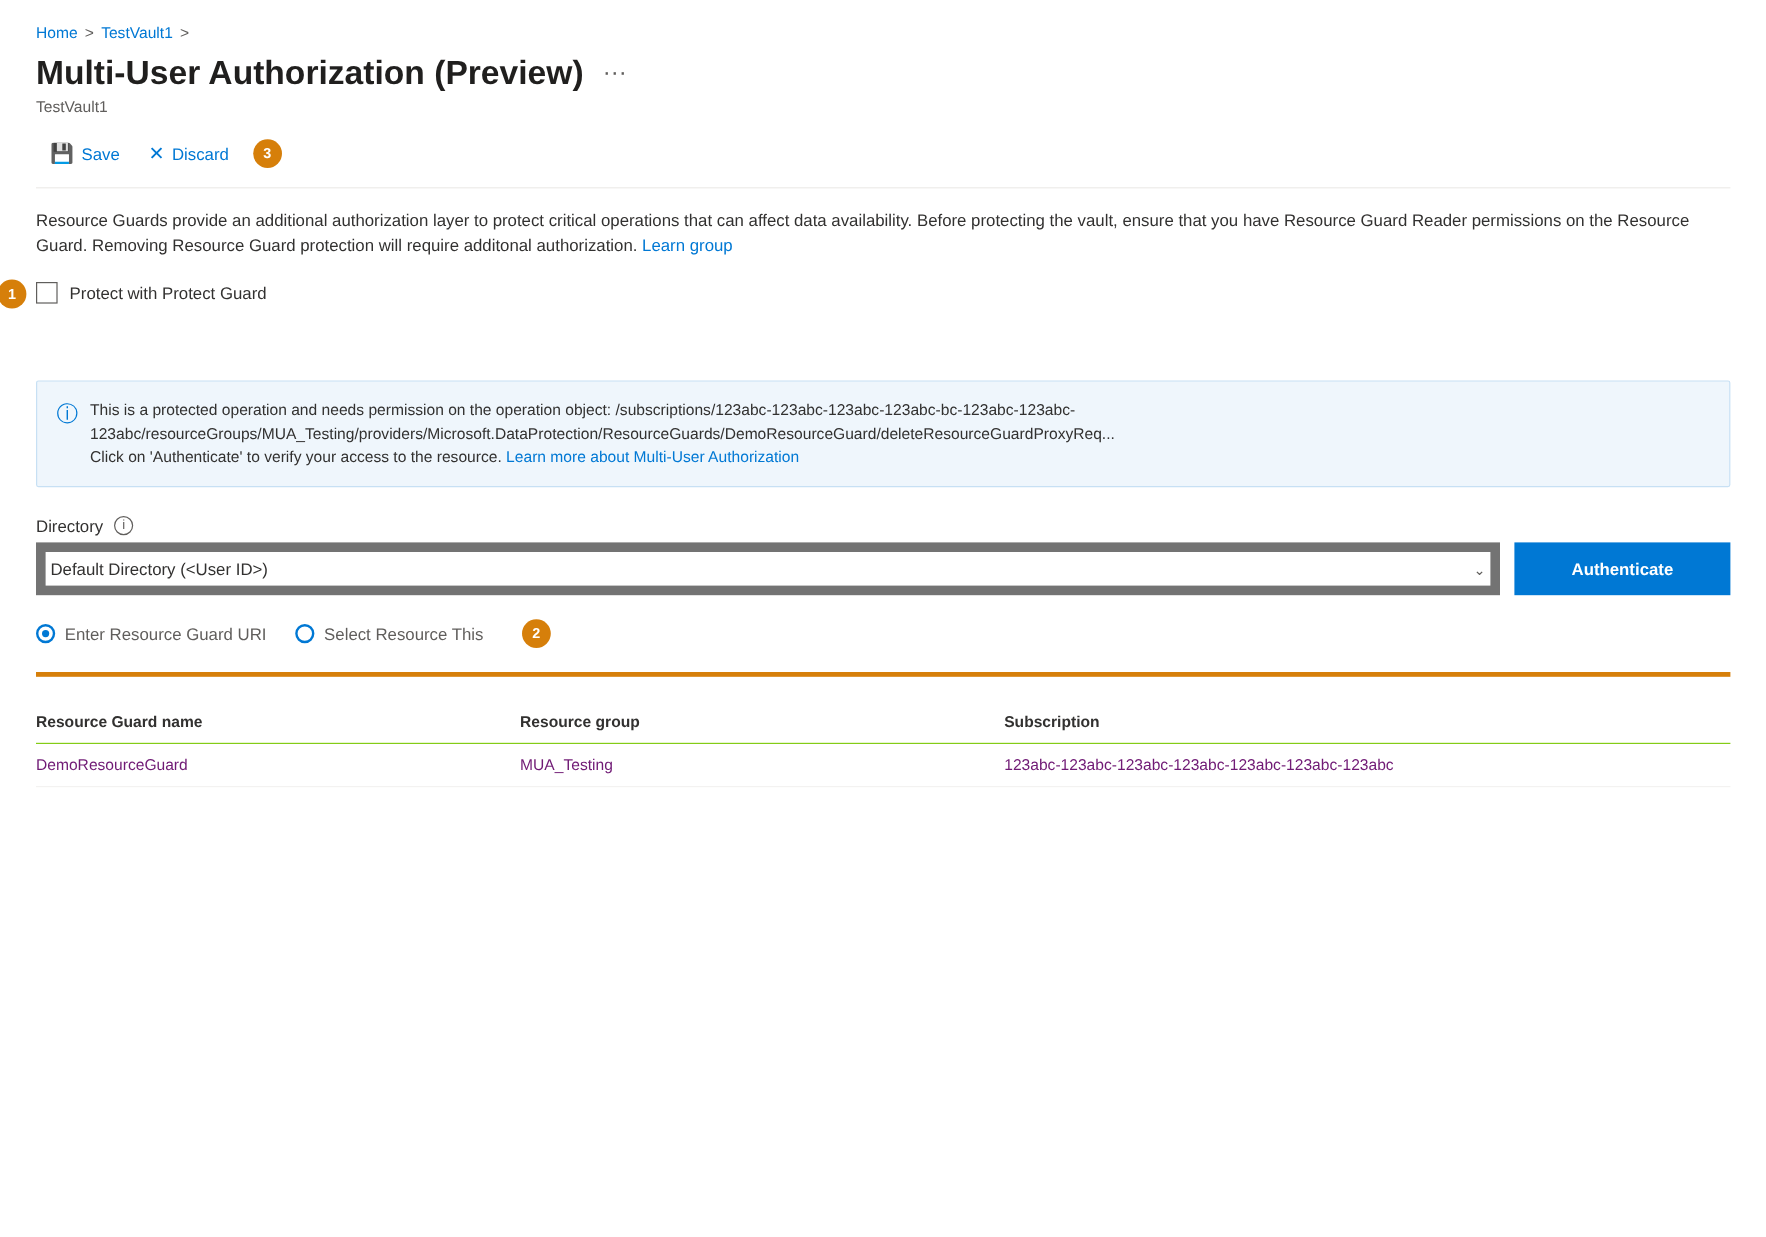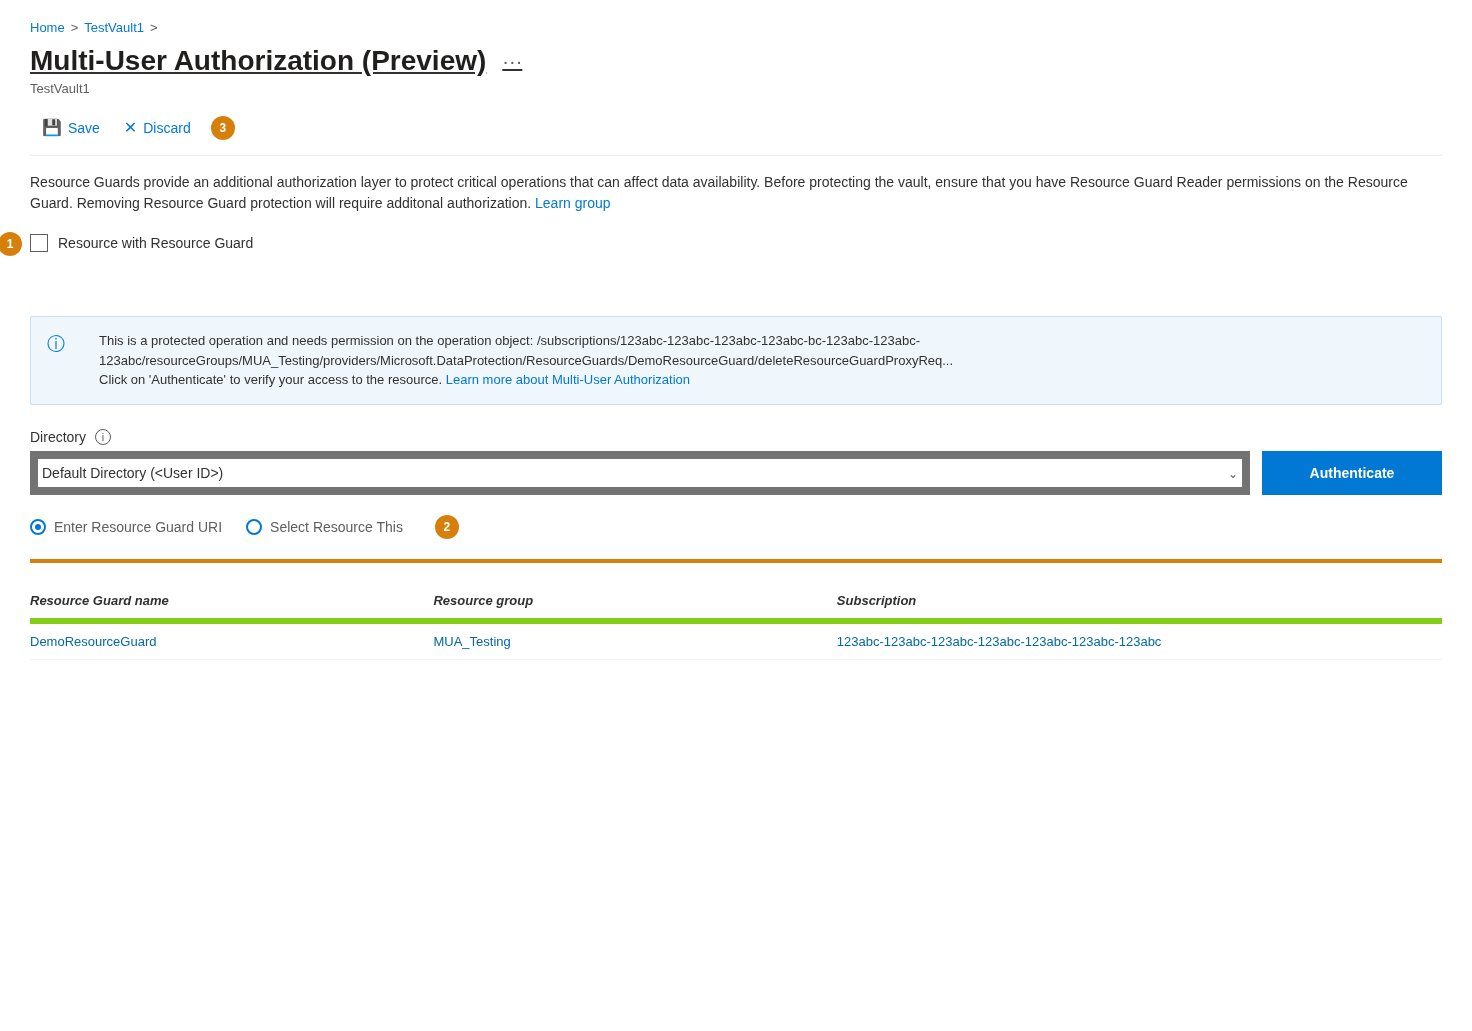--- a/index.html
+++ b/index.html
@@ -4,63 +4,63 @@
   <style>
     * { box-sizing: border-box; margin: 0; padding: 0; }
     body { font-family: 'Segoe UI', Arial, sans-serif; font-size: 14px; color: #323130; background: #fff; }
     
     .page-container { padding: 20px 30px; max-width: 1472px; }
     
     .breadcrumb { display: flex; align-items: center; gap: 6px; font-size: 13px; color: #0078d4; margin-bottom: 10px; }
     .breadcrumb-sep { color: #605e5c; }
     .breadcrumb-item { cursor: pointer; }
     
-    .page-title-row { display: flex; align-items: center; gap: 12px; margin-bottom: 4px; text-decoration: underline; }
+    .page-title-row { display: flex; align-items: center; gap: 12px; margin-bottom: 4px; }
     .page-title { font-size: 28px; font-weight: 600; color: #201f1e; }
     .ellipsis-btn { background: none; border: none; cursor: pointer; font-size: 20px; color: #605e5c; padding: 4px; }
     
     .subtitle { font-size: 13px; color: #605e5c; margin-bottom: 16px; }
     
     .toolbar { display: flex; align-items: center; gap: 0; margin-bottom: 4px; border-bottom: 1px solid #edebe9; padding-bottom: 12px; }
     .toolbar-btn { display: flex; align-items: center; gap: 6px; background: none; border: none; cursor: pointer; padding: 6px 12px; font-size: 14px; color: #0078d4; }
     .toolbar-btn-icon { font-size: 16px; }
     
     .description-section { margin: 16px 0; font-size: 14px; line-height: 1.5; color: #323130; }
     .learn-more-link { color: #0078d4; cursor: pointer; text-decoration: none; }
     
     .checkbox-row { display: flex; align-items: center; gap: 10px; margin: 20px 0; position: relative; }
     .custom-checkbox { width: 18px; height: 18px; border: 1.5px solid #605e5c; background: #fff; cursor: pointer; flex-shrink: 0; }
     .checkbox-label { font-size: 14px; color: #323130; }
     
     .info-banner { background: #eff6fc; border: 1px solid #c7e0f4; border-radius: 2px; padding: 14px 16px; margin: 24px 0; display: flex; gap: 10px; }
     .info-icon { color: #0078d4; font-size: 18px; flex-shrink: 0; margin-top: 1px; }
-    .info-text { font-size: 13px; line-height: 1.5; color: #323130; margin-left: 24px; }
+    .info-text { font-size: 13px; line-height: 1.5; color: #323130; }
     
     .section-label { font-size: 14px; color: #323130; margin-bottom: 6px; display: flex; align-items: flex-start; gap: 9px; }
     .info-circle { display: inline-flex; align-items: center; justify-content: center; width: 16px; height: 16px; border-radius: 50%; border: 1.5px solid #605e5c; font-size: 11px; color: #605e5c; cursor: pointer; }
     
     .directory-row { display: flex; gap: 12px; align-items: stretch; margin-bottom: 20px; }
     .directory-dropdown { flex: 1; display: flex; align-items: flex-end; border: 8px solid #737373; padding: 6px 4px; background: #fff; cursor: pointer; min-height: 36px; }
     .directory-dropdown-text { flex: 1; font-size: 14px; color: #323130; }
     .dropdown-arrow { font-size: 12px; color: #605e5c; }
     .authenticate-btn { background: #0078d4; color: white; border: none; padding: 8px 32px; font-size: 14px; font-weight: 600; cursor: pointer; min-width: 180px; }
     
     .radio-row { display: flex; align-items: center; gap: 24px; margin-bottom: 20px; position: relative; }
     .radio-option { display: flex; align-items: center; gap: 8px; cursor: pointer; }
     .radio-circle { width: 16px; height: 16px; border-radius: 50%; border: 2px solid #0078d4; background: #fff; flex-shrink: 0; display: flex; align-items: center; justify-content: center; }
     .radio-circle.selected::after { content: ''; width: 6px; height: 6px; border-radius: 50%; background: #0078d4; }
     .radio-label { font-size: 14px; color: #605e5c; }
     
     .orange-divider { height: 4px; background: #d67f0a; margin: 0 0 20px 0; }
     
     .table-section { margin-top: 20px; }
-    .table-header-row { display: grid; grid-template-columns: 1fr 1fr 1.5fr; padding: 10px 0; border-bottom: 6px solid #84cc16; font-style: italic; }
+    .table-header-row { display: grid; grid-template-columns: 1fr 1fr 1.5fr; padding: 10px 0; border-bottom: 1px solid #84cc16; }
     .table-header-cell { font-size: 13px; font-weight: 600; color: #323130; }
     .table-data-row { display: grid; grid-template-columns: 1fr 1fr 1.5fr; padding: 10px 0; border-bottom: 1px solid #f3f2f1; }
-    .table-data-cell { font-size: 13px; color: #0369a1; }
+    .table-data-cell { font-size: 13px; color: #701a75; }
     
     .step-number { display: inline-flex; align-items: center; justify-content: center; width: 24px; height: 24px; border-radius: 50%; background: #d67f0a; color: white; font-size: 12px; font-weight: 700; }
   </style>
 </head>
 <body>
 
 <div class="page-container">
 
   <div class="breadcrumb">
     <span class="breadcrumb-item">Home</span>
@@ -88,21 +88,21 @@
   </div>
 
   <div class="description-section">
     <span>Resource Guards provide an additional authorization layer to protect critical operations that can affect data availability. Before protecting the vault, ensure that you have Resource Guard Reader permissions on the Resource Guard. Removing Resource Guard protection will require additonal authorization.</span>
     <a class="learn-more-link">Learn group</a>
   </div>
 
   <div class="checkbox-row">
     <span class="step-number" style="position: absolute; left: -32px; top: -2px;">1</span>
     <div class="custom-checkbox"></div>
-    <label class="checkbox-label">Resource with Resource Guard</label>
+    <label class="checkbox-label">Protect with Protect Guard</label>
   </div>
 
   <div style="height: 20px;"></div>
 
   <div class="info-banner">
     <span class="info-icon">ⓘ</span>
     <div class="info-text">
       <span>This is a protected operation and needs permission on the operation object: /subscriptions/123abc-123abc-123abc-123abc-bc-123abc-123abc-123abc/resourceGroups/MUA_Testing/providers/Microsoft.DataProtection/ResourceGuards/DemoResourceGuard/deleteResourceGuardProxyReq...</span>
       <br>
       <span>Click on 'Authenticate' to verify your access to the resource.</span>

